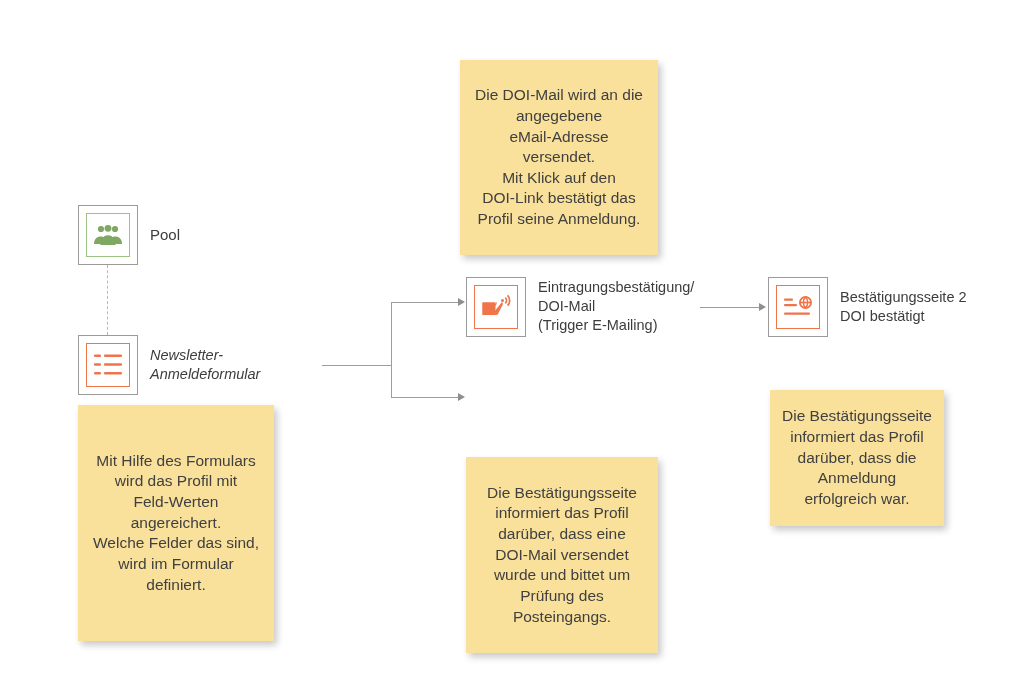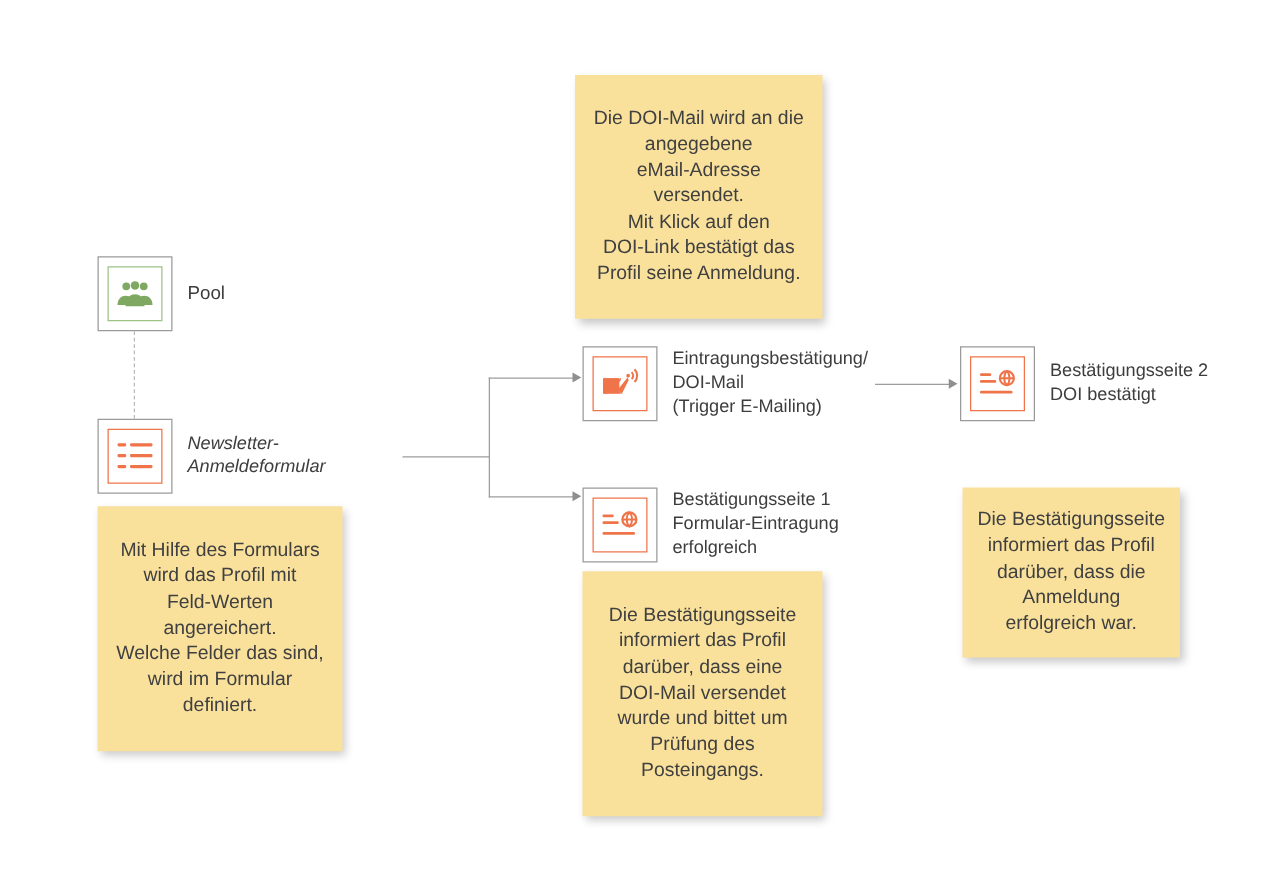--- a/index.html
+++ b/index.html
@@ -112,21 +112,21 @@
   <div class="note" style="left:460px; top:60px; width:198px; height:195px;">
     <span>Die DOI-Mail wird an die
 angegebene
 eMail-Adresse
 versendet.
 Mit Klick auf den
 DOI-Link bestätigt das
 Profil seine Anmeldung.</span>
   </div>
 
-  <div class="note" style="left:78px; top:405px; width:196px; height:196px;">
+  <div class="note" style="left:78px; top:405px; width:196px; height:236px;">
     <span>Mit Hilfe des Formulars
 wird das Profil mit
 Feld-Werten
 angereichert.
 Welche Felder das sind,
 wird im Formular
 definiert.</span>
   </div>
 
   <div class="note" style="left:466px; top:457px; width:192px; height:196px;">
@@ -195,52 +195,33 @@
           </g>
           <path d="M21 9 L13 19 L16.5 22 L22 11 Z" fill="#f0744a"></path>
         </svg>
       </div>
     </div>
     <div class="node-label">Eintragungsbestätigung/
 DOI-Mail
 (Trigger E-Mailing)</div>
   </div>
 
-  <div class="node" style="left:466px; top:390px; width:250px; height:60px;">
+
+  <div class="node" style="left:768px; top:277px; width:240px; height:60px;">
     <div class="node-box">
       <div class="icon-frame orange">
         <svg width="30" height="26" viewBox="0 0 30 26">
           <rect x="1" y="4.5" width="9" height="2.2" rx="1" fill="#f0744a"></rect>
           <rect x="1" y="10" width="13" height="2.2" rx="1" fill="#f0744a"></rect>
           <rect x="1" y="18.5" width="26" height="2.2" rx="1" fill="#f0744a"></rect>
           <g transform="translate(16.5,2.5)">
             <circle cx="6" cy="6" r="5.6" fill="none" stroke="#f0744a" stroke-width="1.8"></circle>
             <path d="M0.4 6 H11.6" stroke="#f0744a" stroke-width="1.6" fill="none"></path>
             <path d="M6 0.4 C3.2 3 3.2 9 6 11.6 C8.8 9 8.8 3 6 0.4 Z" fill="none" stroke="#f0744a" stroke-width="1.5"></path>
           </g>
         </svg>
       </div>
     </div>
-    <div class="node-label">Bestätigungsseite 1
-Formular-Eintragung
-erfolgreich</div>
-  </div>
-
-  <div class="node" style="left:768px; top:277px; width:240px; height:60px;">
-    <div class="node-box">
-      <div class="icon-frame orange">
-        <svg width="30" height="26" viewBox="0 0 30 26">
-          <rect x="1" y="4.5" width="9" height="2.2" rx="1" fill="#f0744a"></rect>
-          <rect x="1" y="10" width="13" height="2.2" rx="1" fill="#f0744a"></rect>
-          <rect x="1" y="18.5" width="26" height="2.2" rx="1" fill="#f0744a"></rect>
-          <g transform="translate(16.5,2.5)">
-            <circle cx="6" cy="6" r="5.6" fill="none" stroke="#f0744a" stroke-width="1.8"></circle>
-            <path d="M0.4 6 H11.6" stroke="#f0744a" stroke-width="1.6" fill="none"></path>
-            <path d="M6 0.4 C3.2 3 3.2 9 6 11.6 C8.8 9 8.8 3 6 0.4 Z" fill="none" stroke="#f0744a" stroke-width="1.5"></path>
-          </g>
-        </svg>
-      </div>
-    </div>
     <div class="node-label">Bestätigungsseite 2
 DOI bestätigt</div>
   </div>
 
 </div>
 
 </body></html>

